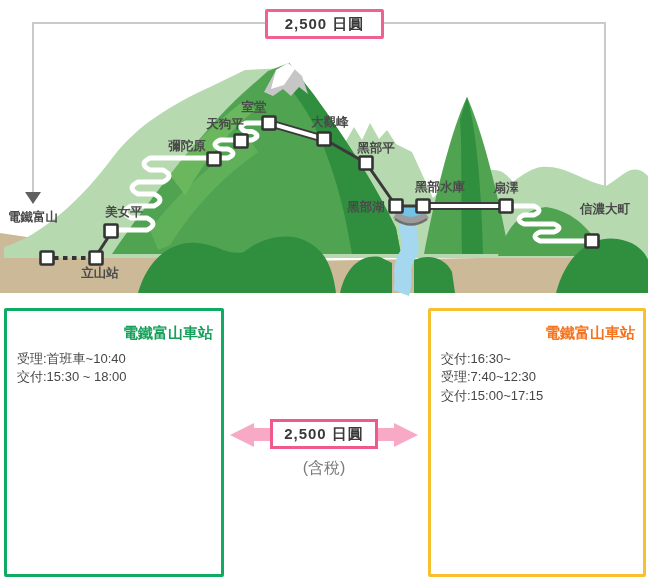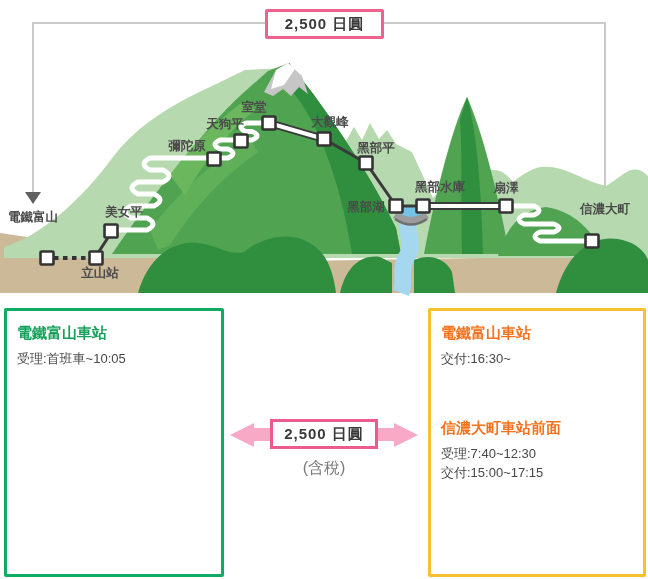--- a/index.html
+++ b/index.html
@@ -10,21 +10,21 @@
   
   .top-badge{left:265px;top:9px;width:113px;height:24px;background:#fff;
     border:3px solid #f0618f;border-radius:2px;display:flex;align-items:center;justify-content:center;
     font-size:15px;font-weight:700;color:#3a3a3a;letter-spacing:1px;}
 
   
   .box{background:#fff;border-radius:2px;}
   .box-left{left:4px;top:308px;width:214px;height:263px;border:3px solid #10ab62;}
   .box-right{left:428px;top:308px;width:212px;height:263px;border:3px solid #f6c02f;}
   .box-inner{padding:13px 8px 0 10px;}
-  .box-title{font-size:15px;font-weight:700;margin:0 0 7px 0;}
+  .box-title{font-size:15px;font-weight:700;margin:0 0 7px 0;text-align:right;}
   .t-green{color:#17a05a;}
   .t-orange{color:#f5731e;}
   .box-line{font-size:13px;color:#474747;line-height:1.42;margin:0;}
   .sec2{margin-top:51px;}
 
   
   .arrow-shaft{left:250px;top:428px;width:148px;height:13px;background:#f8a9c5;}
   .arrow-head{width:0;height:0;border-top:12px solid transparent;border-bottom:12px solid transparent;}
   .arrow-head-left{left:230px;top:423px;border-right:24px solid #f8a9c5;}
   .arrow-head-right{left:394px;top:423px;border-left:24px solid #f8a9c5;}
@@ -128,29 +128,29 @@
     <text class="map-label" x="440" y="191" text-anchor="middle">黑部水庫</text>
     <text class="map-label" x="506" y="192" text-anchor="middle">扇澤</text>
     <text class="map-label" x="605" y="213" text-anchor="middle">信濃大町</text>
   </svg>
 
   <div class="abs top-badge">2,500 日圓</div>
 
   <div class="abs box box-left">
     <div class="box-inner">
       <p class="box-title t-green">電鐵富山車站</p>
-      <p class="box-line">受理:首班車~10:05</p>
+      <p class="box-line">受理:首班車~10:40</p>
+      <p class="box-line">交付:15:30 ~ 18:00</p>
     </div>
   </div>
 
   <div class="abs box box-right">
     <div class="box-inner">
       <p class="box-title t-orange">電鐵富山車站</p>
       <p class="box-line">交付:16:30~</p>
-      <p class="box-title t-orange sec2">信濃大町車站前面</p>
       <p class="box-line">受理:7:40~12:30</p>
       <p class="box-line">交付:15:00~17:15</p>
     </div>
   </div>
 
   <div class="abs arrow-shaft"></div>
   <div class="abs arrow-head arrow-head-left"></div>
   <div class="abs arrow-head arrow-head-right"></div>
   <div class="abs mid-badge">2,500 日圓</div>
   <div class="abs tax-note">(含稅)</div>

